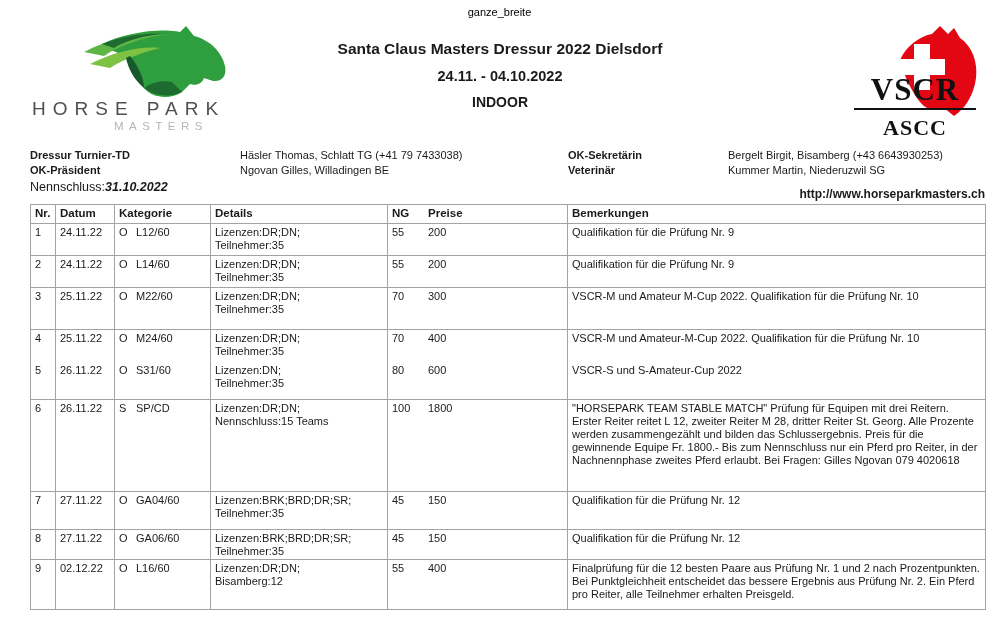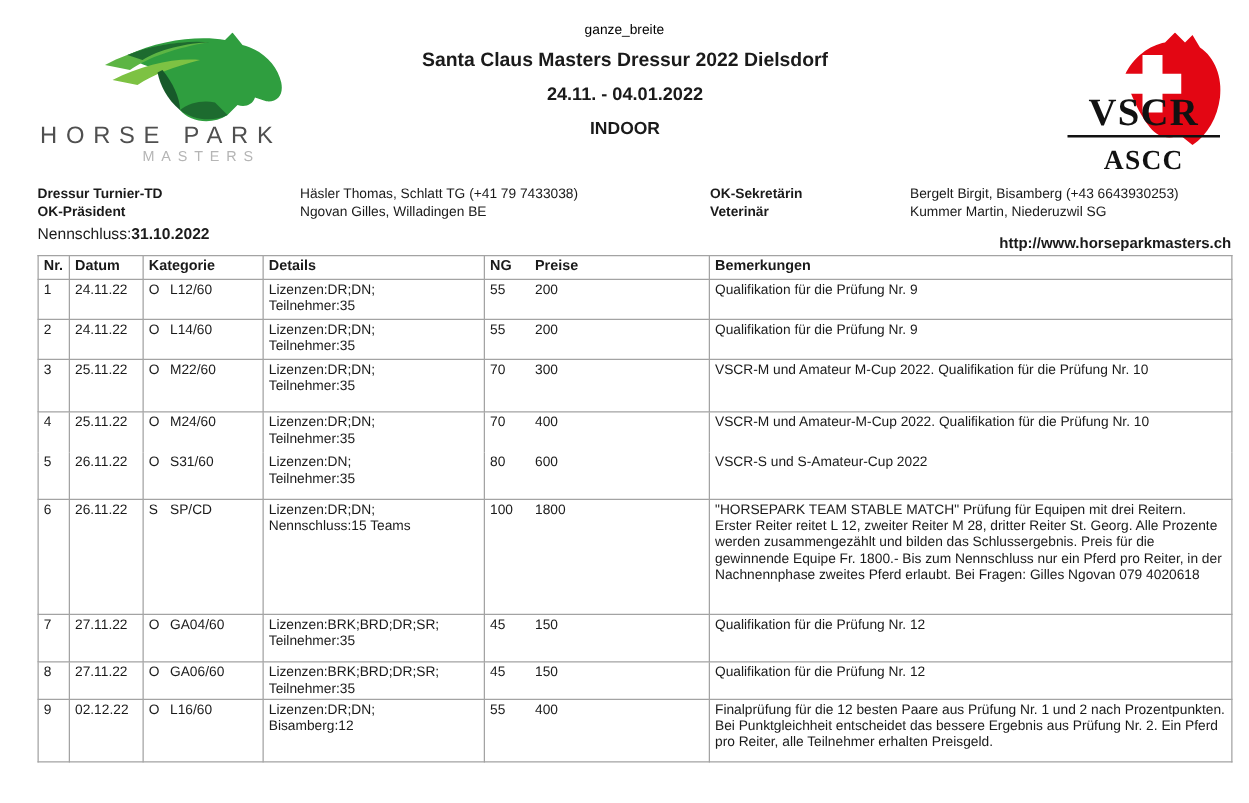--- a/index.html
+++ b/index.html
@@ -5,21 +5,21 @@
   * { box-sizing: border-box; }
   html,body { margin:0; padding:0; background:#fff; }
   body {
     width:999px; height:642px;
     font-family:"Liberation Sans", sans-serif;
     color:#1a1a1a; position:relative; overflow:hidden;
   }
   .page { position:relative; width:999px; height:642px; }
 
   .top-label {
-    position:absolute; top:18px; left:0; width:100%;
+    position:absolute; top:6px; left:0; width:100%;
     text-align:center; font-size:11px; color:#000;
   }
 
   
   .title-block { position:absolute; top:40px; left:250px; width:500px; text-align:center; }
   .title { font-size:15.5px; font-weight:bold; }
   .dates { font-size:14.5px; font-weight:bold; margin-top:10px; }
   .venue { font-size:14px; font-weight:bold; margin-top:10px; }
 
   
@@ -49,21 +49,21 @@
 
   
   .contacts {
     position:absolute; top:148px; left:30px; width:955px;
     display:grid; grid-template-columns:210px 328px 160px 1fr;
     font-size:11px; line-height:15px;
   }
   .contacts .lbl { font-weight:bold; }
 
   .deadline { position:absolute; top:180px; left:30px; font-size:12.5px; }
-  .deadline b { font-weight:bold; }
+  .deadline b { font-weight:bold;font-style:italic; }
   .website { position:absolute; top:187px; right:14px; font-size:12px; font-weight:bold; }
 
   
   table.events {
     position:absolute; top:204px; left:30px; width:955px;
     border-collapse:collapse; table-layout:fixed;
     font-size:11px; line-height:13px;
   }
   .events th, .events td {
     border:1px solid #a3a3a3; padding:2px 4px 1px 4px;
@@ -92,21 +92,21 @@
       <path d="M20,18 C40,10 66,6 86,8 C68,8 44,14 32,22 Z" fill="#1d6b2f"></path>
       <path d="M62,62 C70,56 80,54 90,56 L100,66 C88,72 72,70 62,62 Z" fill="#1d6b2f"></path>
       <path d="M48,30 C56,40 62,52 62,62 C52,54 46,42 44,32 Z" fill="#17592a"></path>
     </svg>
     <div class="hp-main">HORSE PARK</div>
     <div class="hp-sub">MASTERS</div>
   </div>
 
   <div class="title-block">
     <div class="title">Santa Claus Masters Dressur 2022 Dielsdorf</div>
-    <div class="dates">24.11. - 04.01.2022</div>
+    <div class="dates">24.11. - 04.10.2022</div>
     <div class="venue">INDOOR</div>
   </div>
 
   <div class="logo-vscr">
     <svg class="vscr-horse" width="110" height="100" viewBox="0 0 110 100">
       <path d="M30,34 C36,20 50,10 62,8 L70,0 L78,8 L84,2 L90,12 C102,20 108,36 106,52 C104,68 96,82 84,90 L74,82 C66,86 56,84 50,76 C42,66 34,50 30,34 Z" fill="#e30613"></path>
       <rect x="44" y="18" width="16" height="46" fill="#ffffff"></rect>
       <rect x="29" y="33" width="46" height="16" fill="#ffffff"></rect>
     </svg>
     <div class="vscr-text">

